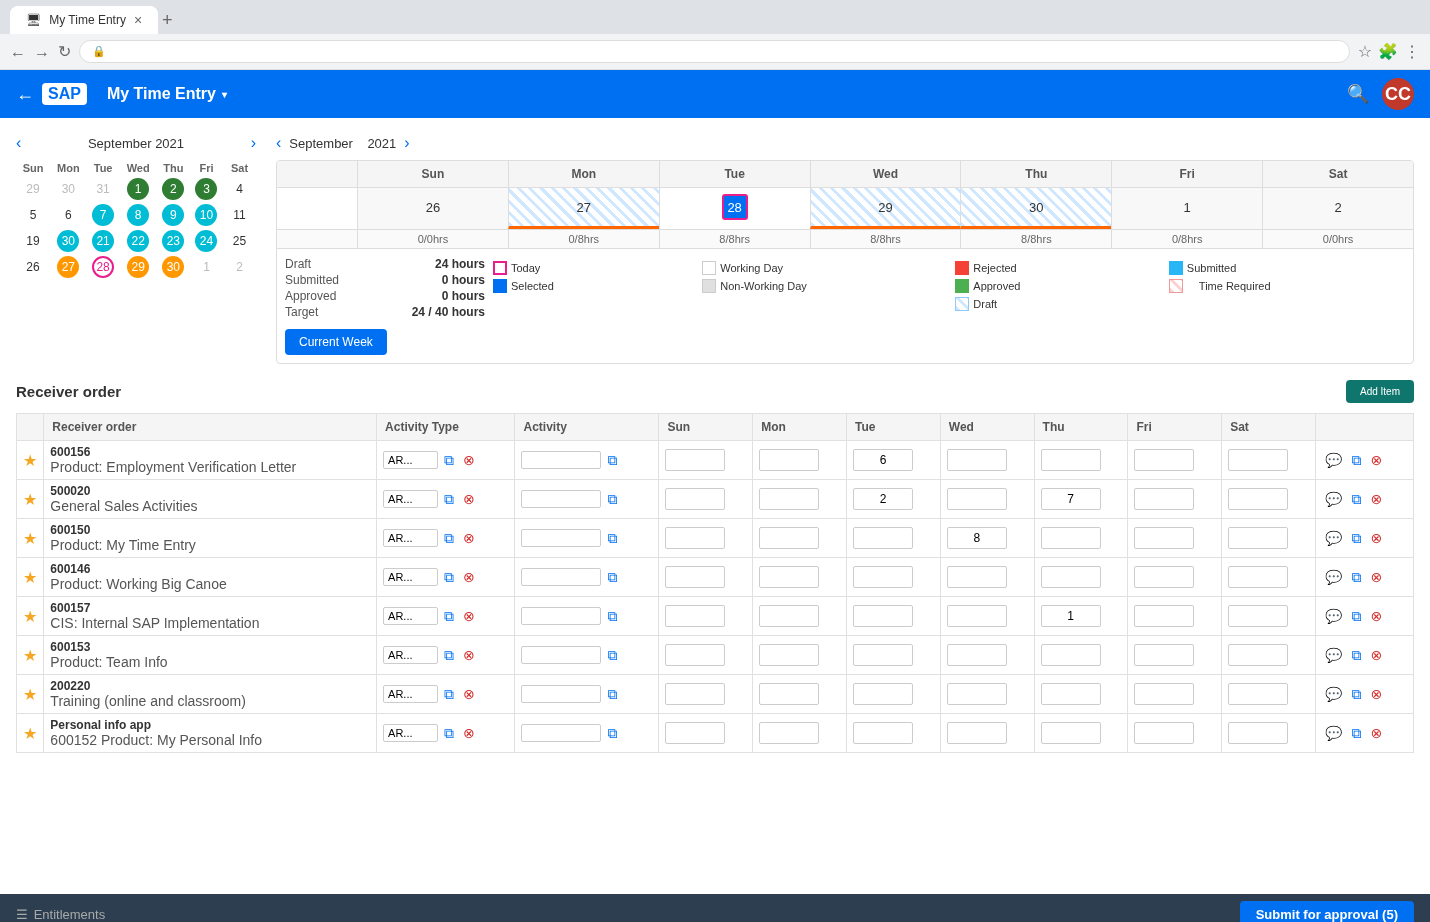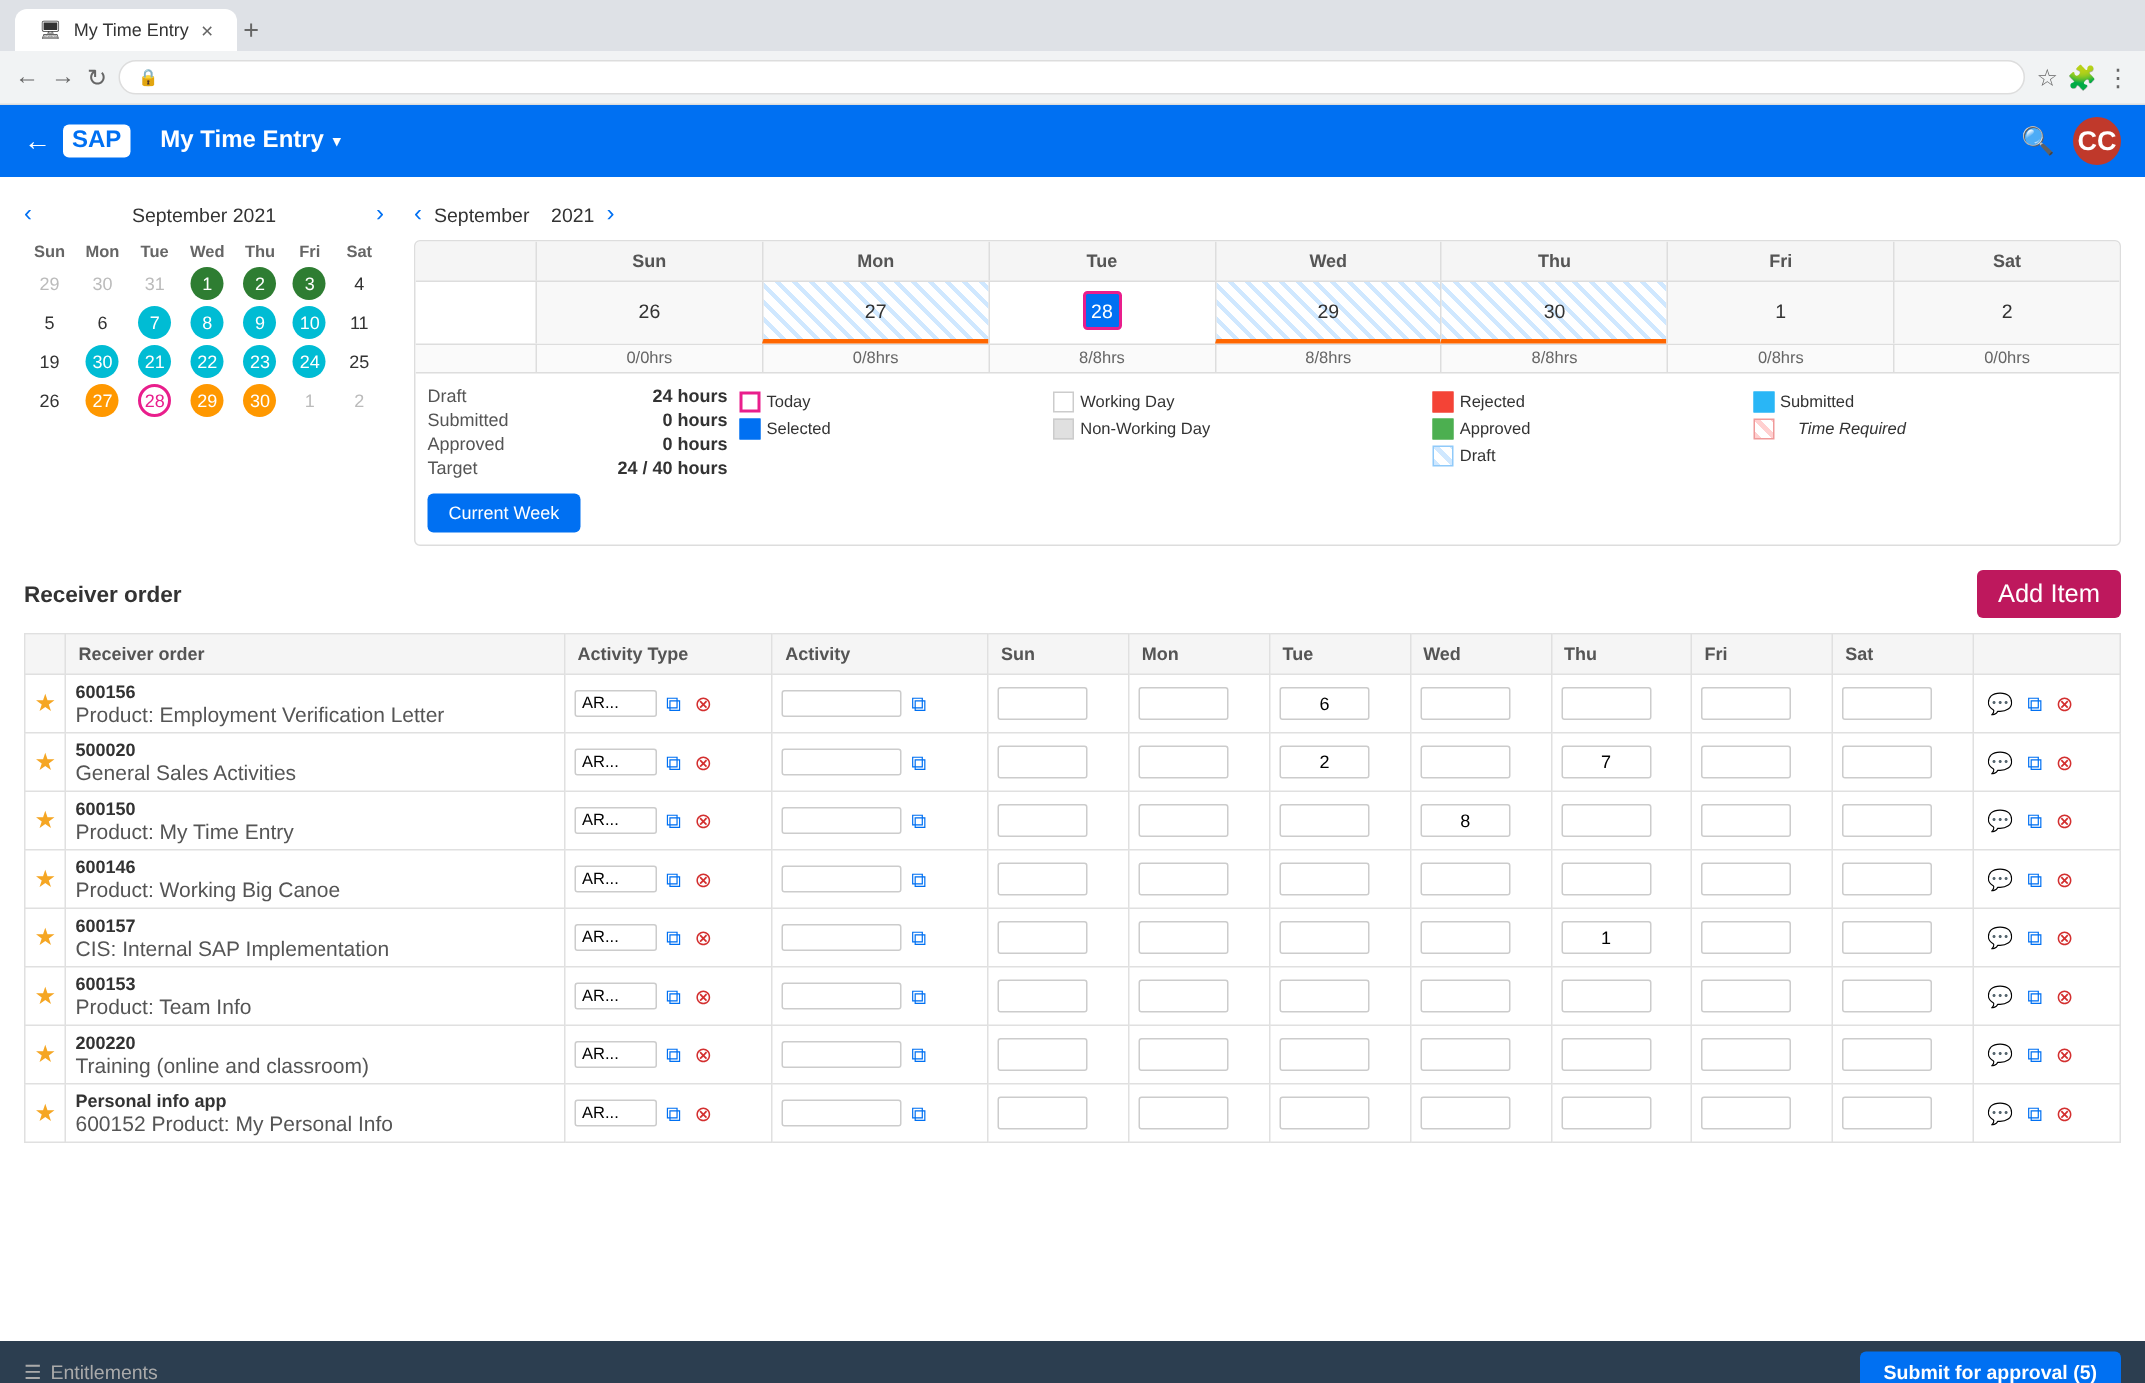--- a/index.html
+++ b/index.html
@@ -61,21 +61,21 @@
     .week-info-row { display: grid; grid-template-columns: 200px 1fr; padding: 8px; gap: 8px; }
     .week-stats { font-size: 12px; color: #555; }
     .week-stats div { margin-bottom: 2px; display: flex; justify-content: space-between; gap: 16px; }
     .week-legend { display: grid; grid-template-columns: repeat(4, auto); gap: 4px 16px; font-size: 11px; align-content: start; }
     .current-week-btn { background: #0070f2; color: white; border: none; padding: 6px 14px; border-radius: 4px; cursor: pointer; font-size: 12px; }
 
     
     .receiver-section { margin-top: 8px; }
     .receiver-header { display: flex; align-items: center; justify-content: space-between; margin-bottom: 10px; }
     .section-title { font-size: 15px; font-weight: 600; color: #333; }
-    .add-item-btn { background: #be185d; color: white; border: none; padding: 6px 14px; border-radius: 4px; cursor: pointer; font-size: 17px; }
+    .add-item-btn { background: #0f766e; color: white; border: none; padding: 6px 14px; border-radius: 4px; cursor: pointer; font-size: 10px; }
 
     
     .data-table { width: 100%; border-collapse: collapse; font-size: 12px; }
     .data-table th { background: #f5f5f5; border: 1px solid #e0e0e0; padding: 6px 8px; text-align: left; font-weight: 600; color: #555; white-space: nowrap; }
     .data-table td { border: 1px solid #e0e0e0; padding: 4px 6px; vertical-align: middle; }
     .star-col { width: 24px; text-align: center; color: #f5a623; font-size: 16px; }
     .receiver-num { font-weight: 700; color: #333; }
     .receiver-desc { color: #555; font-size: 14px; }
     .activity-cell { display: flex; align-items: center; gap: 3px; }
     .ar-input { border: 1px solid #ccc; padding: 2px 4px; width: 55px; font-size: 11px; border-radius: 2px; }
@@ -283,21 +283,21 @@
                   <span>Selected</span>
                 </div>
                 <div style="display: flex; align-items: center; gap: 4px;">
                   <div style="background: rgb(224, 224, 224); border: 1px solid rgb(204, 204, 204); width: 14px; height: 14px; flex-shrink: 0;"></div>
                   <span>Non-Working Day</span>
                 </div>
                 <div style="display: flex; align-items: center; gap: 4px;">
                   <div style="background: rgb(76, 175, 80); border: 1px solid rgb(76, 175, 80); width: 14px; height: 14px; flex-shrink: 0;"></div>
                   <span>Approved</span>
                 </div>
-                <div style="display: flex; align-items: center; gap: 16px; font-style: italic;">
+                <div style="display: flex; align-items: center; gap: 16px;">
                   <div style="background: repeating-linear-gradient(45deg, rgb(255, 208, 208), rgb(255, 208, 208) 3px, rgb(255, 255, 255) 3px, rgb(255, 255, 255) 8px); border: 1px solid rgb(239, 154, 154); width: 14px; height: 14px; flex-shrink: 0;"></div>
                   <span>Time Required</span>
                 </div>
                 <div style="display: flex; align-items: center; gap: 4px;">
                   <span></span>
                 </div>
                 <div style="display: flex; align-items: center; gap: 4px;">
                   <span></span>
                 </div>
                 <div style="display: flex; align-items: center; gap: 4px;">

